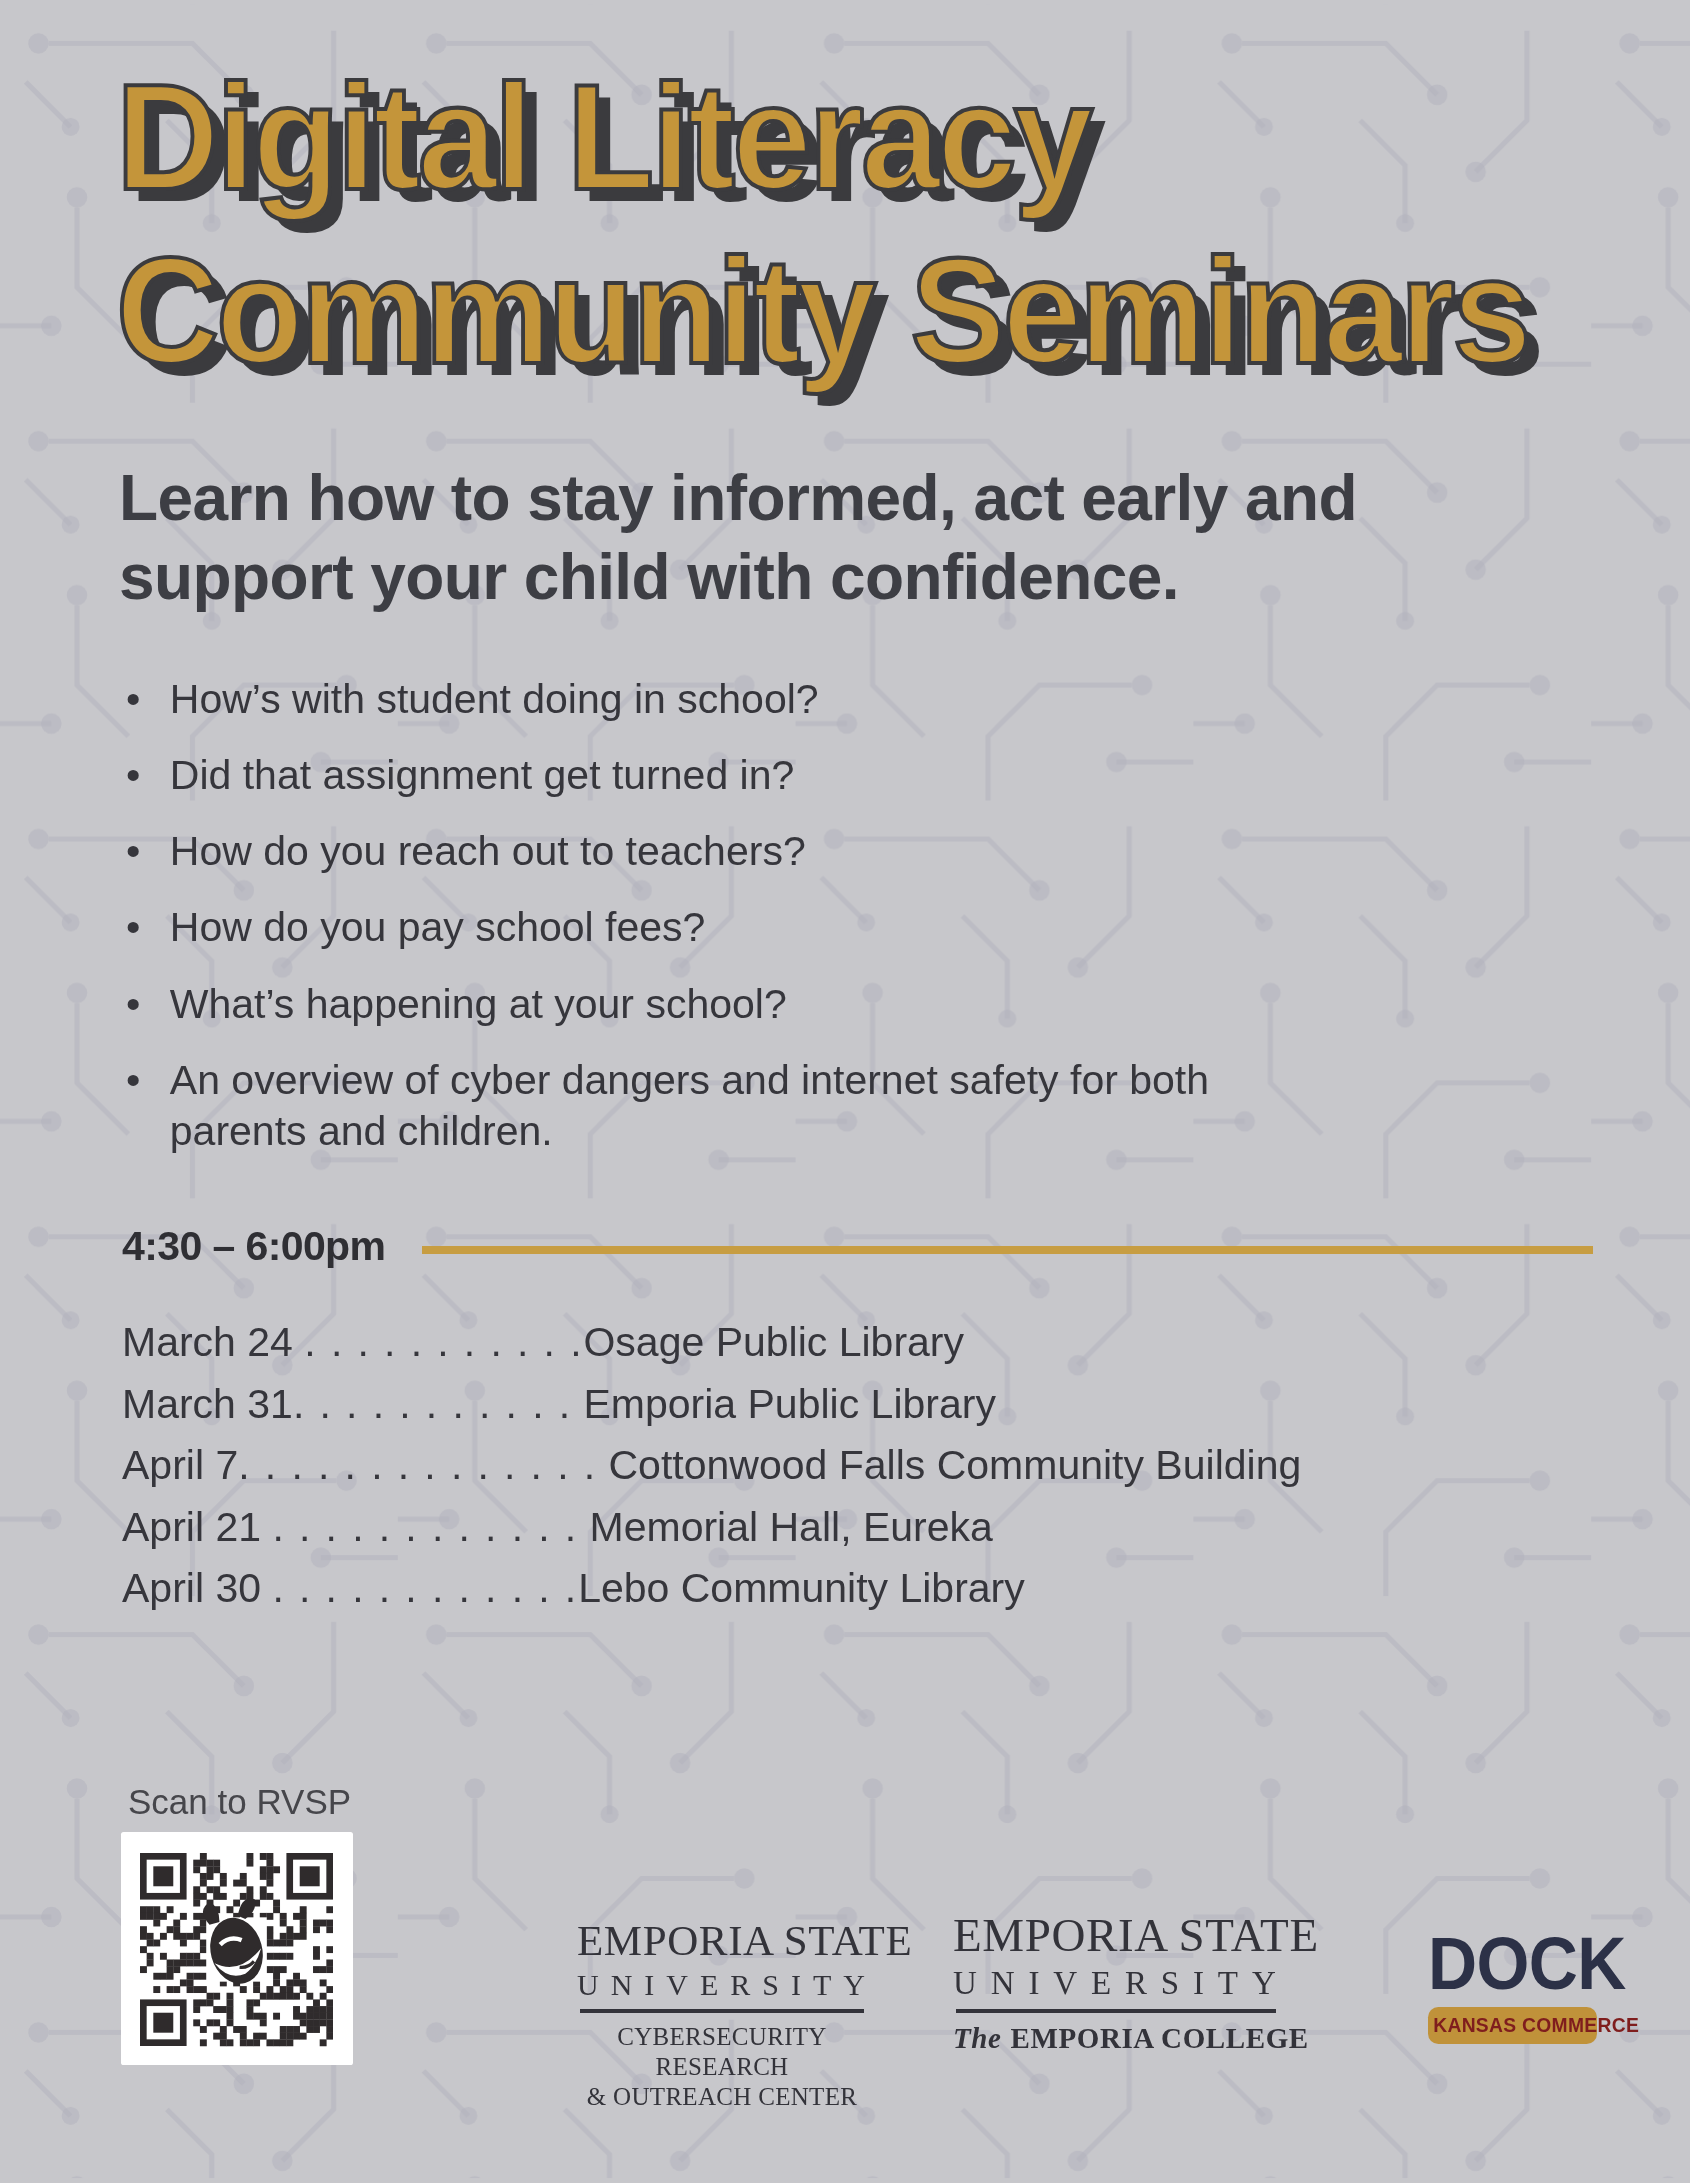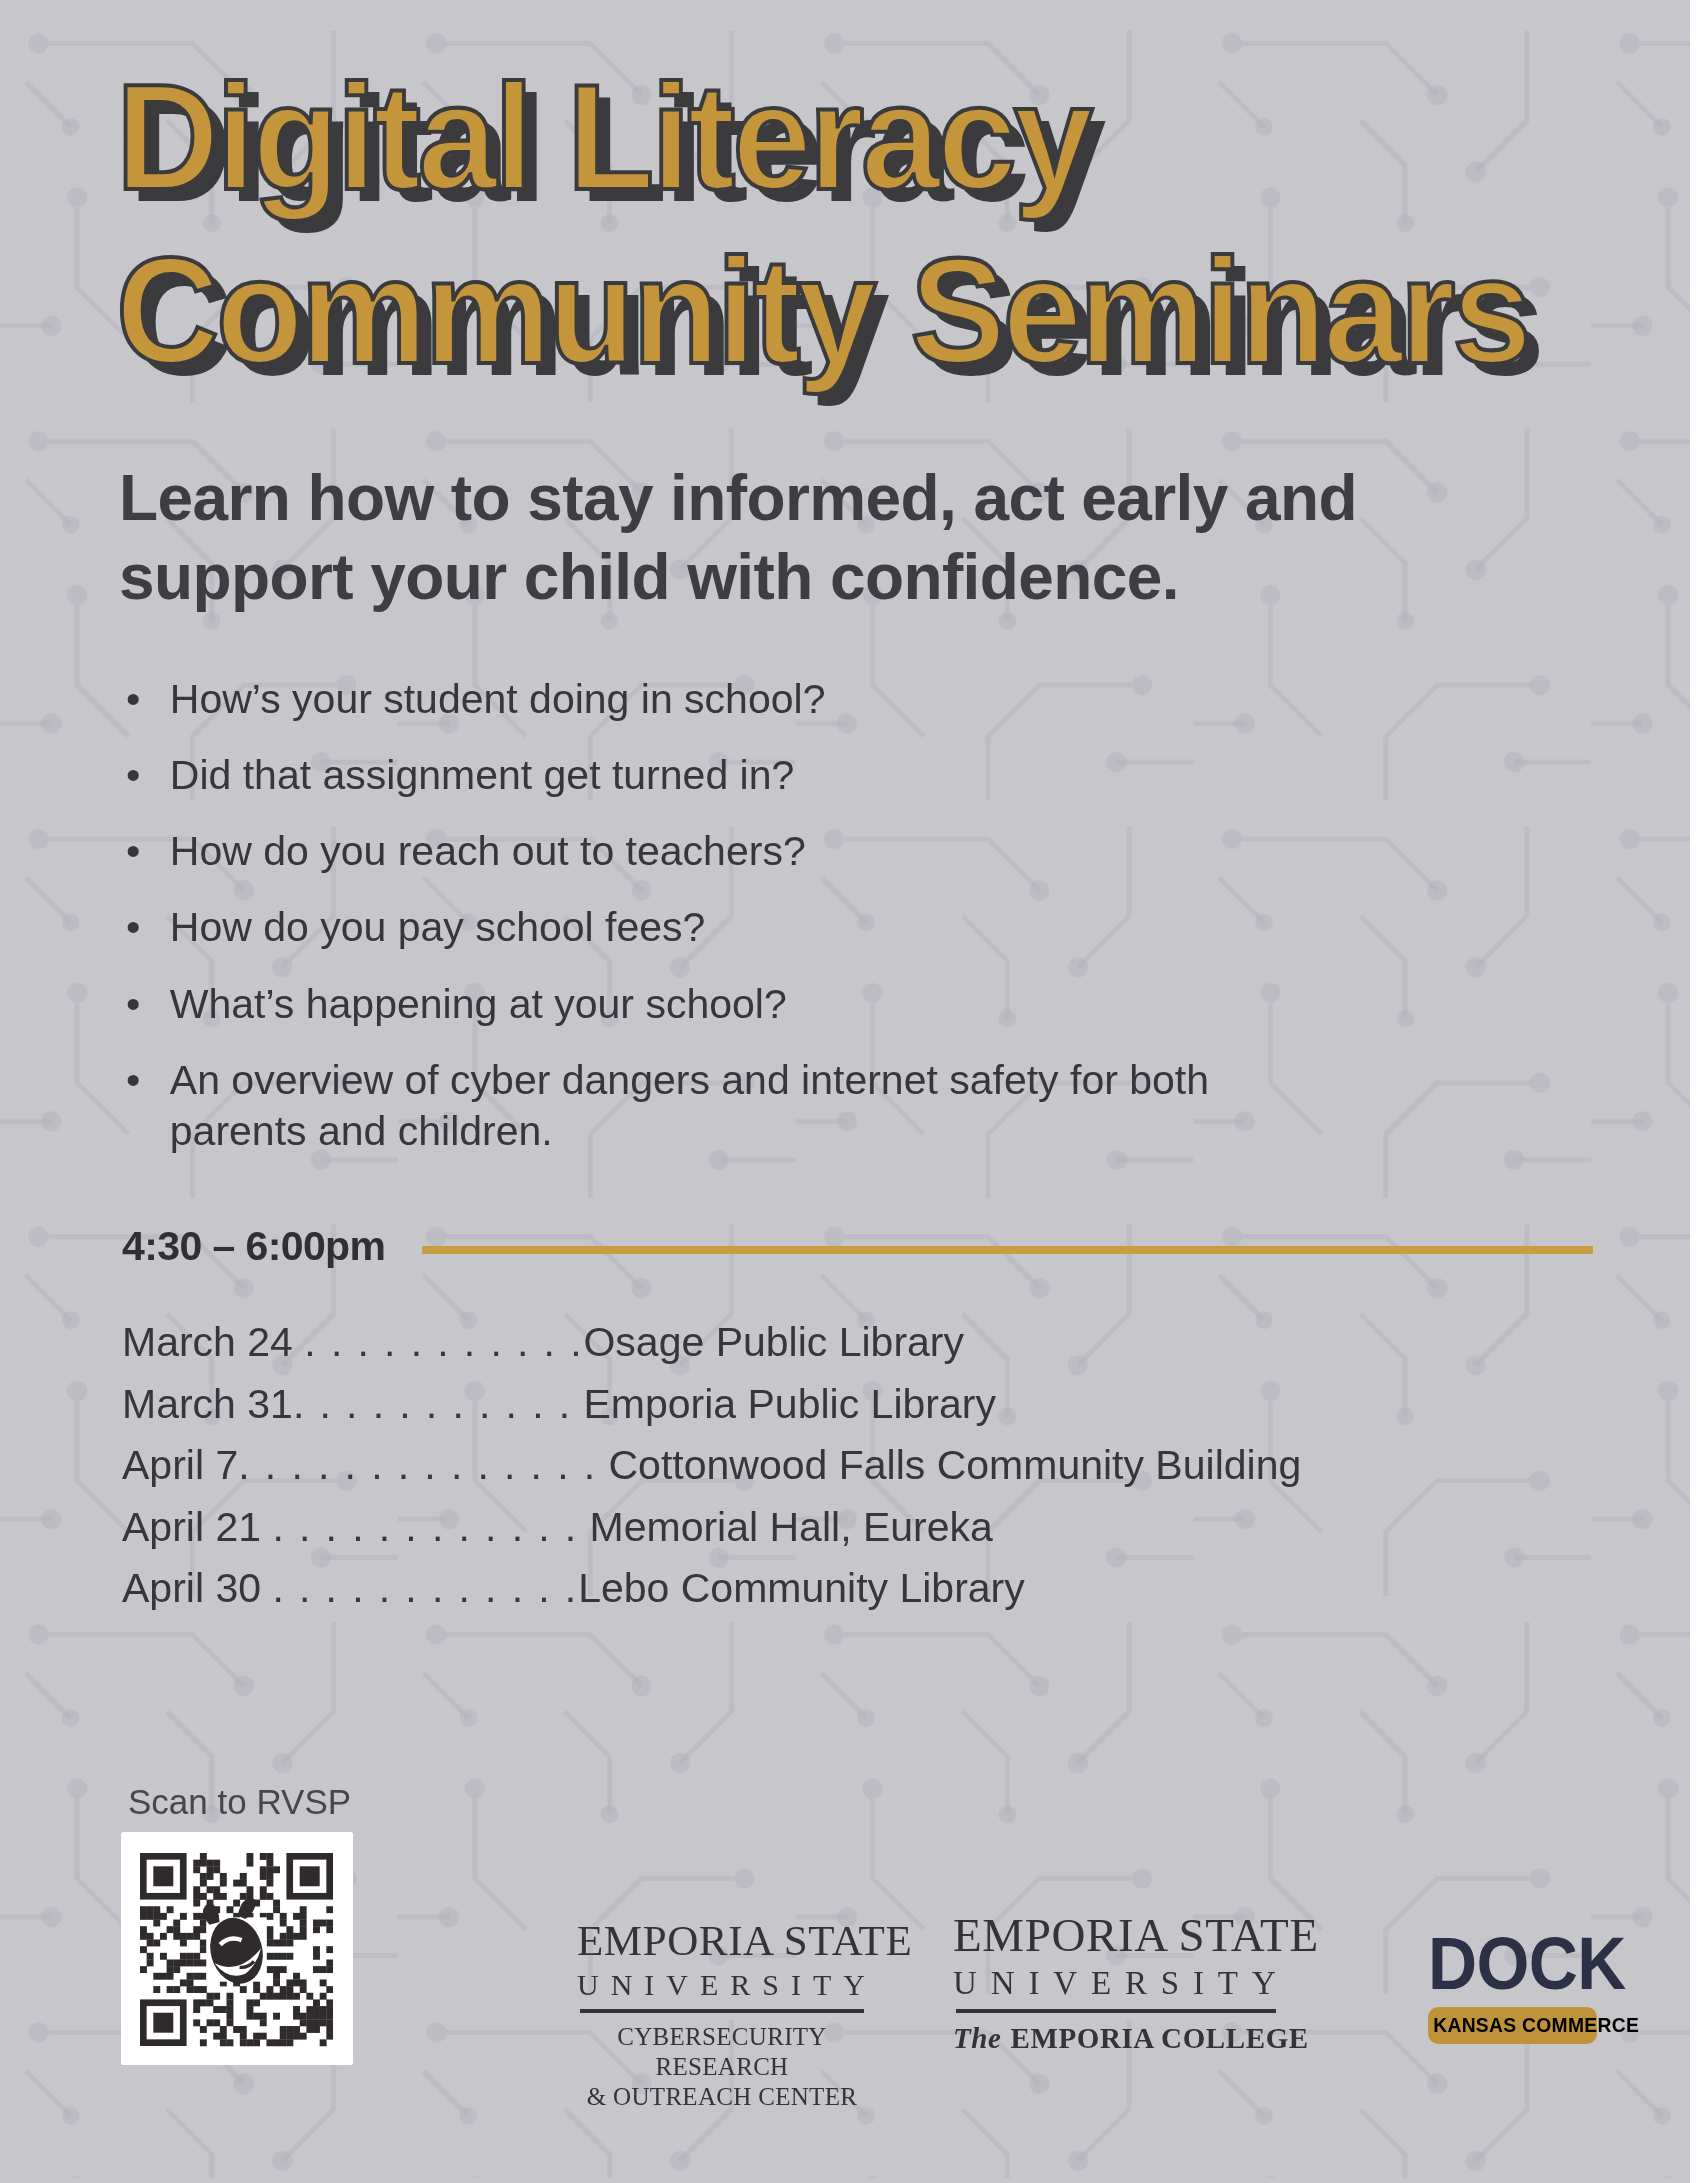--- a/index.html
+++ b/index.html
@@ -63,21 +63,21 @@
   .esu-college { font-size:29px; font-weight:700; letter-spacing:0.6px; white-space:nowrap; }
   .esu-the { font-style:italic; font-weight:700; margin-right:9px;font-family:Liberation Serif, serif; }
 
   .logo-dock { left:1412px; top:1925px; width:169px; text-align:center;margin-left:16px; }
   .dock-name {
     font-family:"Liberation Sans", sans-serif; font-size:68px; font-weight:700;
     color:#2c3147; letter-spacing:-0.6px; line-height:1;
     transform:scaleY(1.1); transform-origin:center top; white-space:nowrap;
   }
   .dock-badge {
-    margin-top:14px; background:#c0923a; color:#000000; border-radius:10.3px;
+    margin-top:14px; background:#c0923a; color:#7f1d1d; border-radius:10.3px;
     padding:7.7px 5.2px; font-family:"Liberation Sans", sans-serif;
     font-size:19.3px; font-weight:700; letter-spacing:0.3px; white-space:nowrap;
   }
 </style>
 </head>
 <body>
 
 <div class="flyer">
 
   <svg class="bg" xmlns="http://www.w3.org/2000/svg" viewBox="0 0 2634 3387" width="1698" height="2183">
@@ -112,21 +112,21 @@
   <h1 class="abs title">
     <div>Digital Literacy</div>
     <div>Community Seminars</div>
   </h1>
 
   <p class="abs subtitle">Learn how to stay informed, act early and support your child with confidence.</p>
 
   <ul class="abs bullets">
     <li>
         <span class="marker">•</span>
-        <span>How’s your student doing in school?</span>
+        <span>How’s with student doing in school?</span>
       </li>
     <li>
         <span class="marker">•</span>
         <span>Did that assignment get turned in?</span>
       </li>
     <li>
         <span class="marker">•</span>
         <span>How do you reach out to teachers?</span>
       </li>
     <li>

